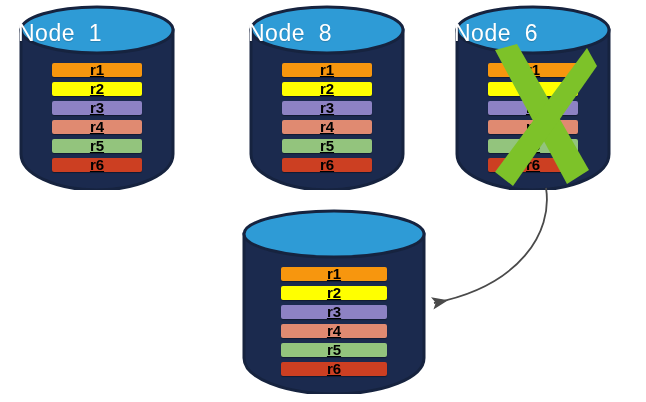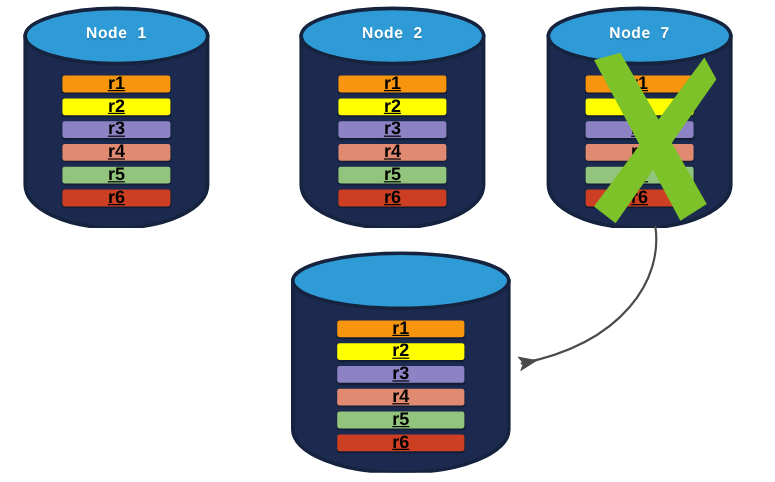--- a/index.html
+++ b/index.html
@@ -26,24 +26,23 @@
   .node-svg {
     position: absolute;
     left: 0; top: 0;
     width: 100%;
     height: 100%;
   }
   .node-title {
     position: absolute;
     left: 0;
     width: 100%;
-    text-align: center;
     color: #ffffff;
-    font-weight: bold;
-    font-size: 13px;
+    font-weight: normal;
+    font-size: 23px;
     letter-spacing: 0.5px;
     white-space: pre;
     text-shadow: 0 1px 1px rgba(0,0,0,0.18);
     pointer-events: none;
   }
   .rows {
     position: absolute;
     left: 0;
     width: 100%;
     display: flex;
@@ -93,37 +92,37 @@
         <div class="row-bar" style="background: rgb(147, 196, 125);">r5</div>
         <div class="row-bar" style="background: rgb(204, 63, 34);">r6</div>
       </div>
   </div>
 
   <div class="node" id="node-slot-1" style="left: 248px; top: 4px; width: 158px; height: 186px;">
     <svg class="node-svg" viewBox="0 0 158 186" preserveAspectRatio="none">
       <path d="M3,26 L3,150 A76,36 0 0 0 155,150 L155,26 Z" fill="#1B2A4E" stroke="#16233F" stroke-width="3"></path>
       <ellipse cx="79" cy="26" rx="76" ry="23" fill="#2E9BD6" stroke="#16233F" stroke-width="3"></ellipse>
     </svg>
-    <div class="node-title" style="top: 16px;">Node  2</div>
+    <div class="node-title" style="top: 16px;">Node  8</div>
     <div class="rows" style="left: 34px; width: 90px; top: 59px;">
         <div class="row-bar" style="background: rgb(247, 150, 14);">r1</div>
         <div class="row-bar" style="background: rgb(255, 255, 0);">r2</div>
         <div class="row-bar" style="background: rgb(141, 130, 196);">r3</div>
         <div class="row-bar" style="background: rgb(224, 138, 113);">r4</div>
         <div class="row-bar" style="background: rgb(147, 196, 125);">r5</div>
         <div class="row-bar" style="background: rgb(204, 63, 34);">r6</div>
       </div>
   </div>
 
   <div class="node" id="node-slot-2" style="left: 454px; top: 4px; width: 158px; height: 186px;">
     <svg class="node-svg" viewBox="0 0 158 186" preserveAspectRatio="none">
       <path d="M3,26 L3,150 A76,36 0 0 0 155,150 L155,26 Z" fill="#1B2A4E" stroke="#16233F" stroke-width="3"></path>
       <ellipse cx="79" cy="26" rx="76" ry="23" fill="#2E9BD6" stroke="#16233F" stroke-width="3"></ellipse>
     </svg>
-    <div class="node-title" style="top: 16px;">Node  7</div>
+    <div class="node-title" style="top: 16px;">Node  6</div>
     <div class="rows" style="left: 34px; width: 90px; top: 59px;">
         <div class="row-bar" style="background: rgb(247, 150, 14);">r1</div>
         <div class="row-bar" style="background: rgb(255, 255, 0);">r2</div>
         <div class="row-bar" style="background: rgb(141, 130, 196);">r3</div>
         <div class="row-bar" style="background: rgb(224, 138, 113);">r4</div>
         <div class="row-bar" style="background: rgb(147, 196, 125);">r5</div>
         <div class="row-bar" style="background: rgb(204, 63, 34);">r6</div>
       </div>
   </div>
 

